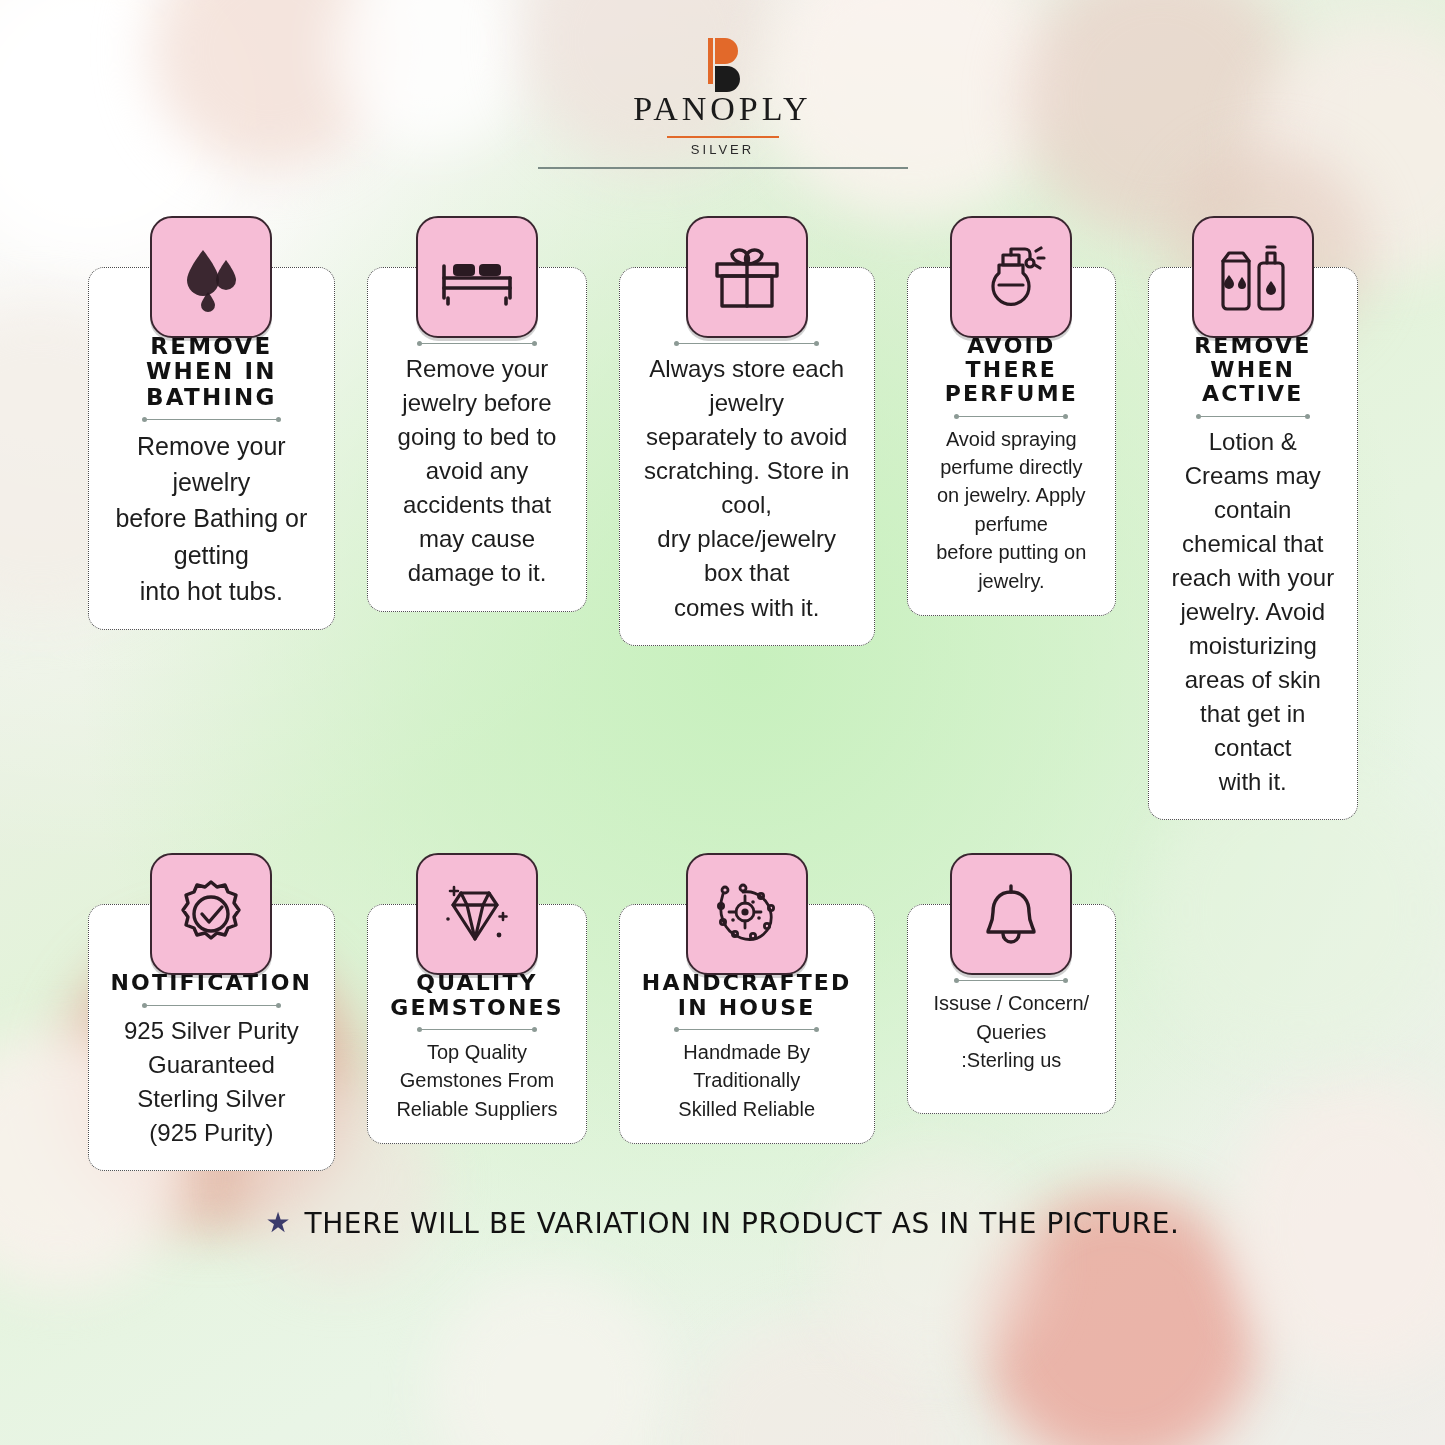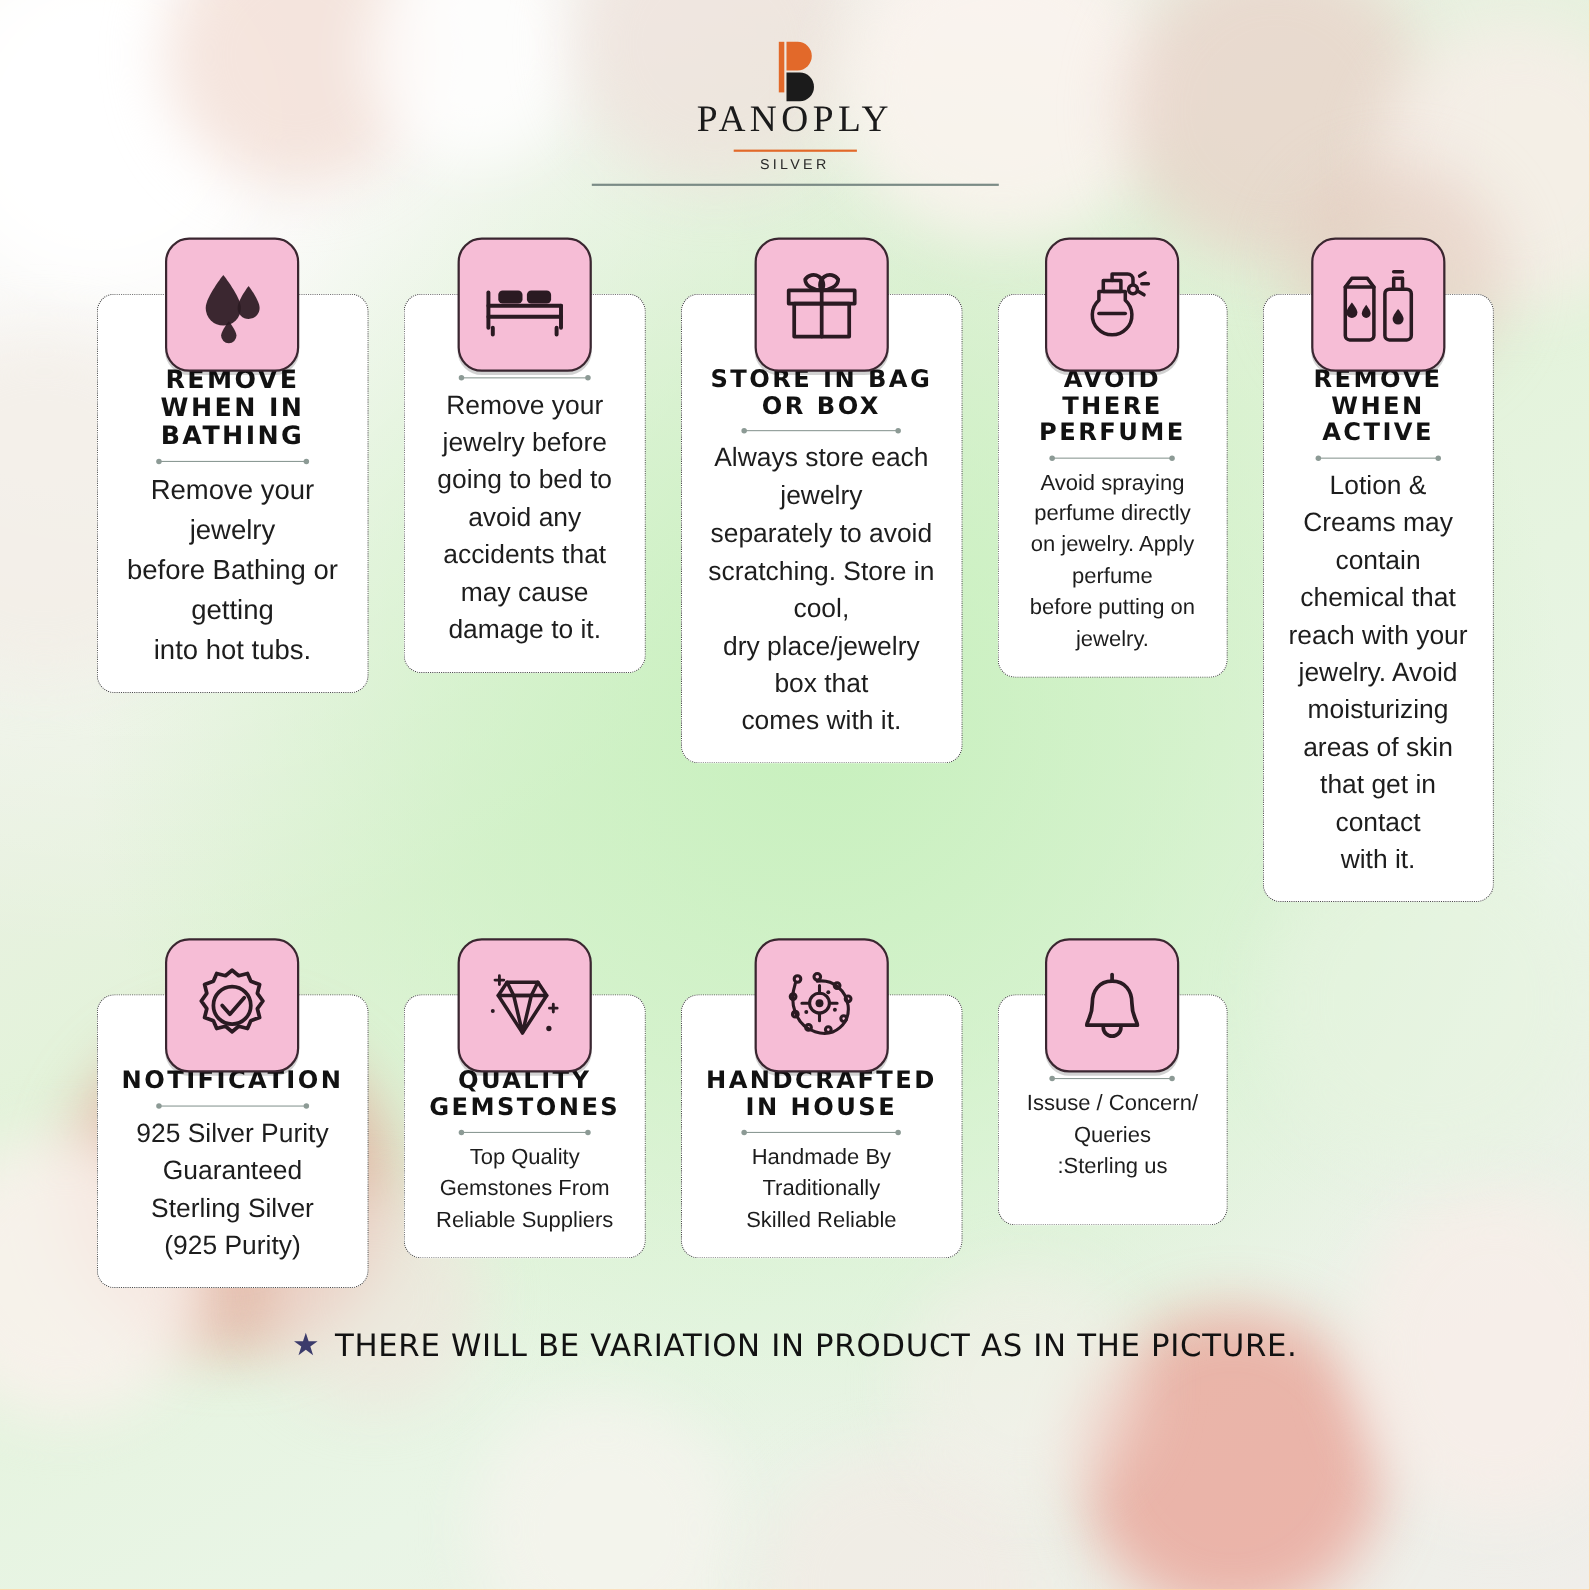--- a/index.html
+++ b/index.html
@@ -10,21 +10,21 @@
     width: 1445px;
     height: 1445px;
     font-family: "Liberation Sans", sans-serif;
     overflow: hidden;
   }
 
   #page {
     position: relative;
     width: 1445px;
     height: 1445px;
-    background: #fdba74;
+    background: #f0abfc;
     overflow: hidden;
   }
 
   
   .bg-layer {
     position: absolute;
     inset: 0;
     background:
       radial-gradient(circle at 52% 46%, rgba(198,240,188,0.95) 0%, rgba(198,240,188,0.55) 30%, rgba(232,245,230,0) 62%),
       radial-gradient(circle at 8% 8%, rgba(255,255,255,0.95) 0%, rgba(255,255,255,0) 40%),
@@ -297,21 +297,20 @@
             <svg width="74" height="70" viewBox="0 0 74 70">
               <g fill="none" stroke="#2a1a22" stroke-width="3.4" stroke-linecap="round" stroke-linejoin="round">
                 <rect x="7" y="22" width="60" height="12"></rect>
                 <rect x="12" y="34" width="50" height="30"></rect>
                 <path d="M37 22 V64"></path>
                 <path d="M37 22 C30 22 22 18 22 12 a7 7 0 0 1 15 10"></path>
                 <path d="M37 22 C44 22 52 18 52 12 a7 7 0 0 0 -15 10"></path>
               </g>
             </svg>
           </div>
-          <div class="card-title">STORE IN BAG OR BOX</div>
           <div class="title-rule"></div>
           <div class="card-body">Always store each jewelry
 separately to avoid
 scratching. Store in cool,
 dry place/jewelry box that
 comes with it.</div>
         </div>
       </div>
 
       <div class="cell cell-3">

